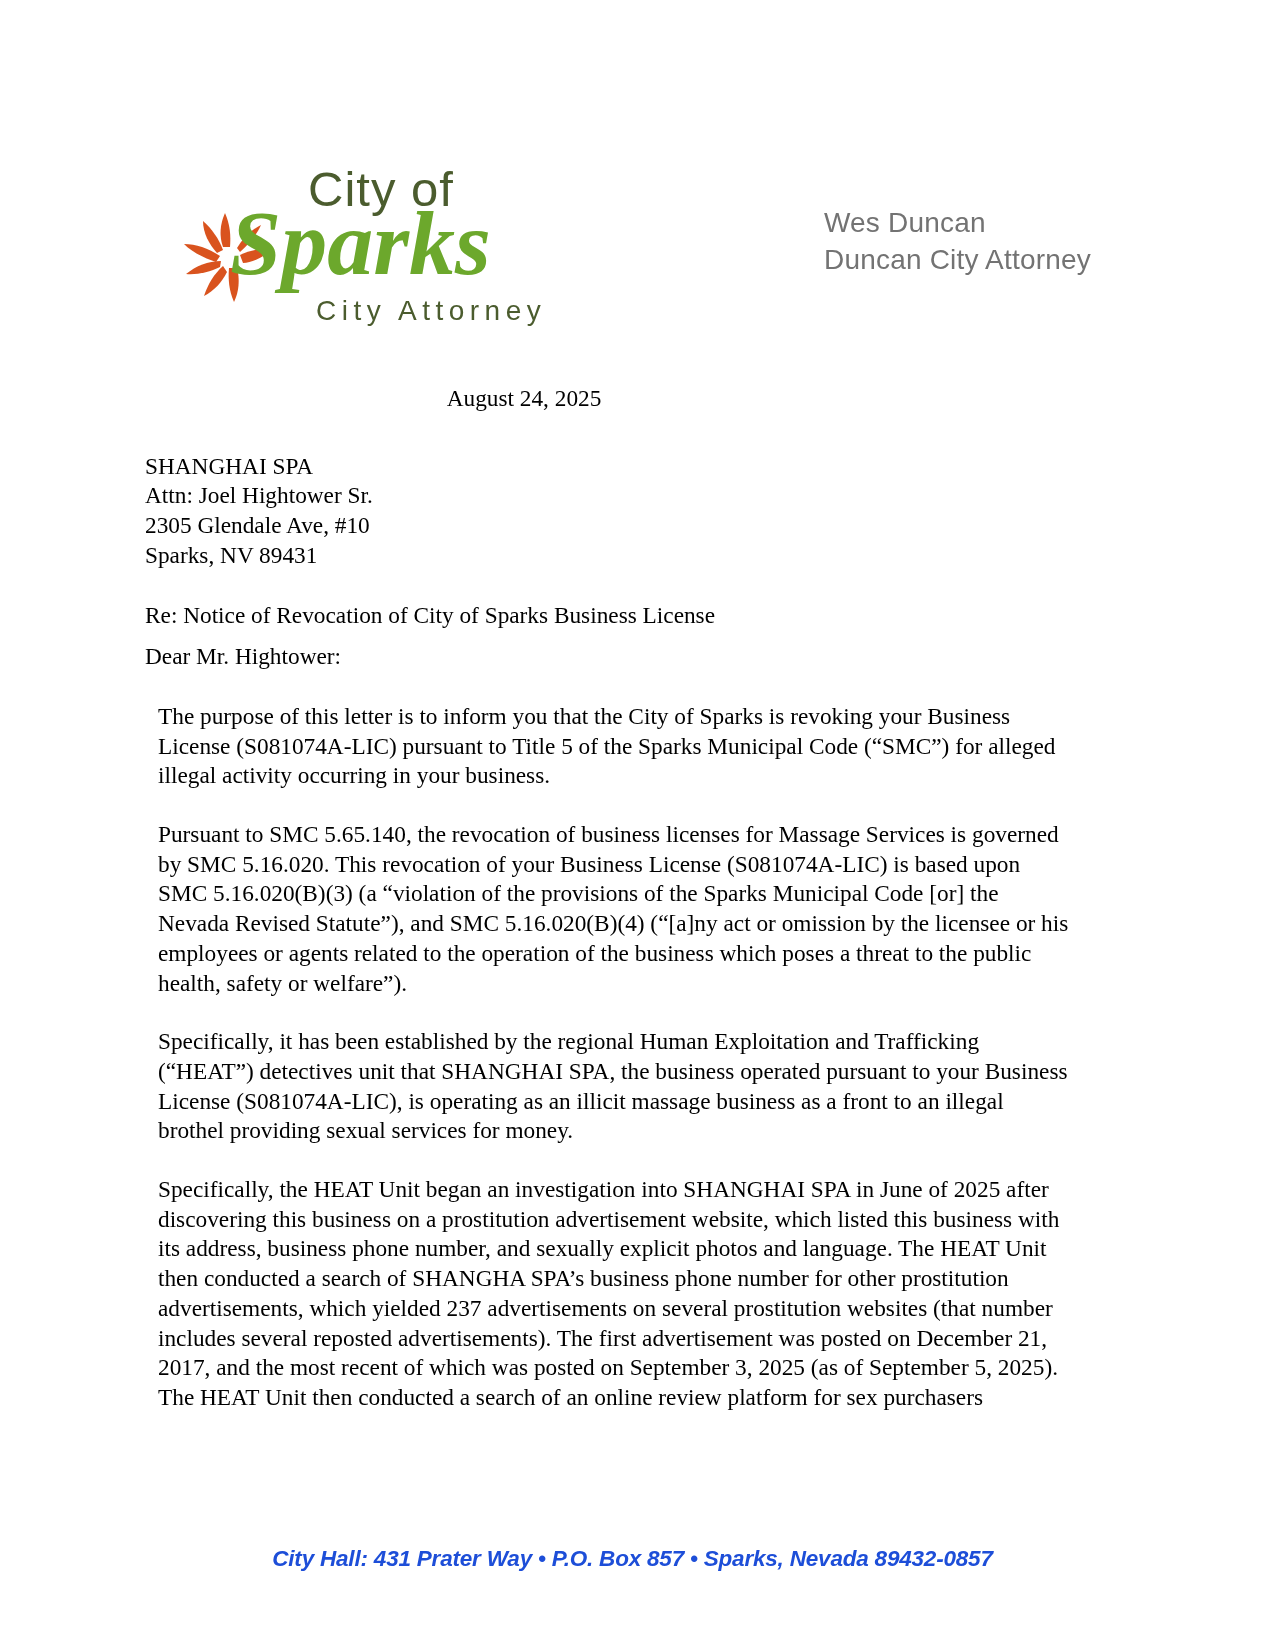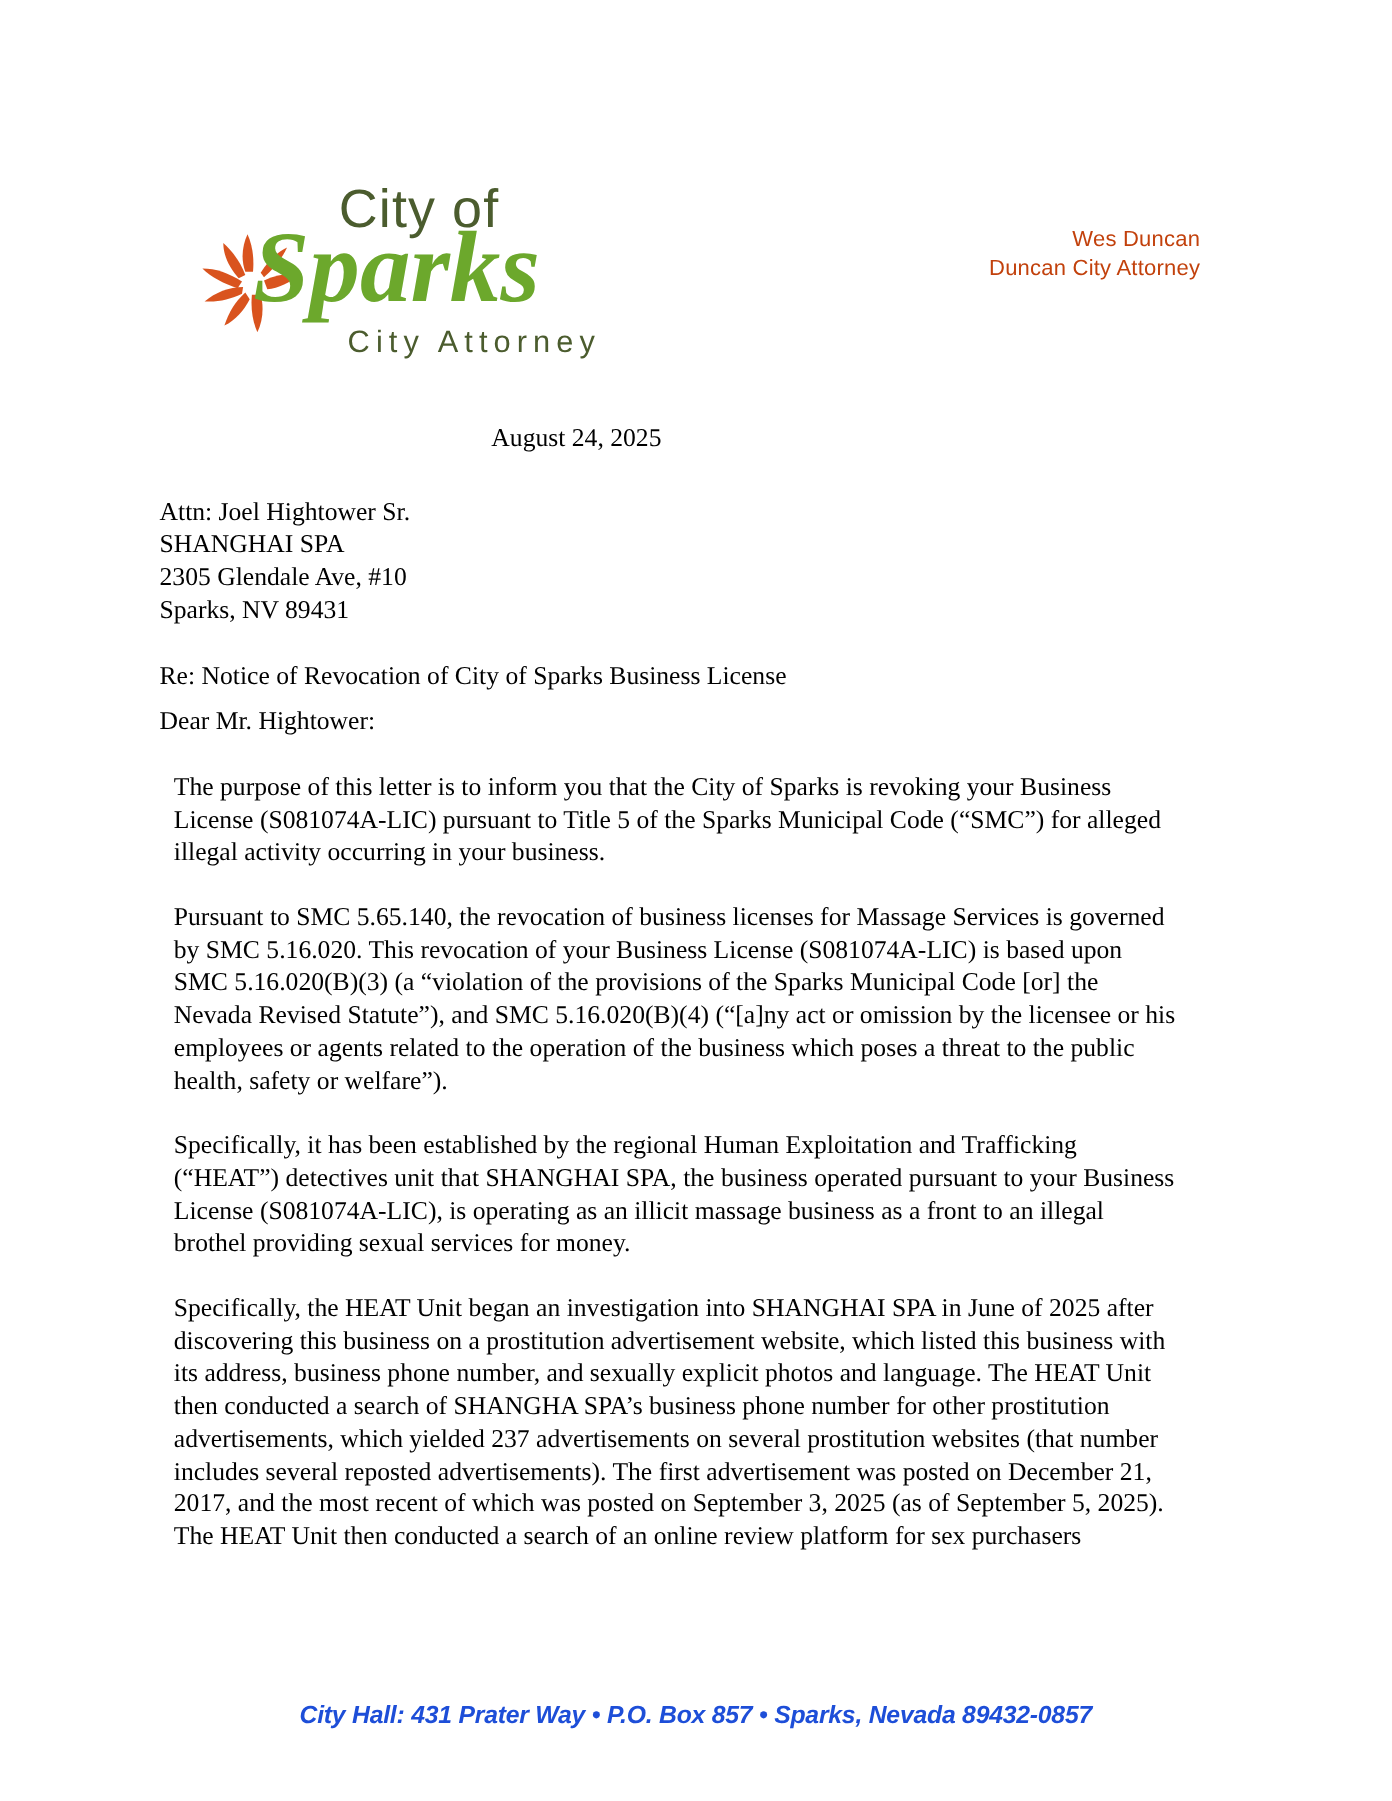--- a/index.html
+++ b/index.html
@@ -37,24 +37,24 @@
     top: 148px;
     width: 400px;
     height: 195px;
   }
   .logo-svg { display: block; }
 
   .attorney-block {
     position: absolute;
     right: 222px;
     top: 205px;
-    text-align: right;
+    text-align: left;
     font-family: "Liberation Sans", "DejaVu Sans", sans-serif;
-    color: #c2410c;
-    font-size: 20px;
+    color: #737373;
+    font-size: 28px;
     line-height: 1.32;
     letter-spacing: 0.2px;
     white-space: nowrap;
   }
   .attorney-name { display: block; }
   .attorney-title { display: block; }
 
   
   .letter-body {
     position: absolute;
@@ -136,22 +136,22 @@
       <span class="attorney-title">Duncan City Attorney</span>
     </div>
 
   </div>
 
   <div class="letter-body">
 
     <div class="date-line">August 24, 2025</div>
 
     <div class="addressee">
+      <div>SHANGHAI SPA</div>
       <div>Attn: Joel Hightower Sr.</div>
-      <div>SHANGHAI SPA</div>
       <div>2305 Glendale Ave, #10</div>
       <div>Sparks, NV 89431</div>
     </div>
 
     <div class="re-line">Re: Notice of Revocation of City of Sparks Business License</div>
 
     <div class="salutation">Dear Mr. Hightower:</div>
 
     <p class="para">The purpose of this letter is to inform you that the City of Sparks is revoking your Business License (S081074A-LIC) pursuant to Title 5 of the Sparks Municipal Code (“SMC”) for alleged illegal activity occurring in your business.</p>
     <p class="para">Pursuant to SMC 5.65.140, the revocation of business licenses for Massage Services is governed by SMC 5.16.020.  This revocation of your Business License (S081074A-LIC) is based upon SMC 5.16.020(B)(3) (a “violation of the provisions of the Sparks Municipal Code [or] the Nevada Revised Statute”), and SMC 5.16.020(B)(4) (“[a]ny act or omission by the licensee or his employees or agents related to the operation of the business which poses a threat to the public health, safety or welfare”).</p>

